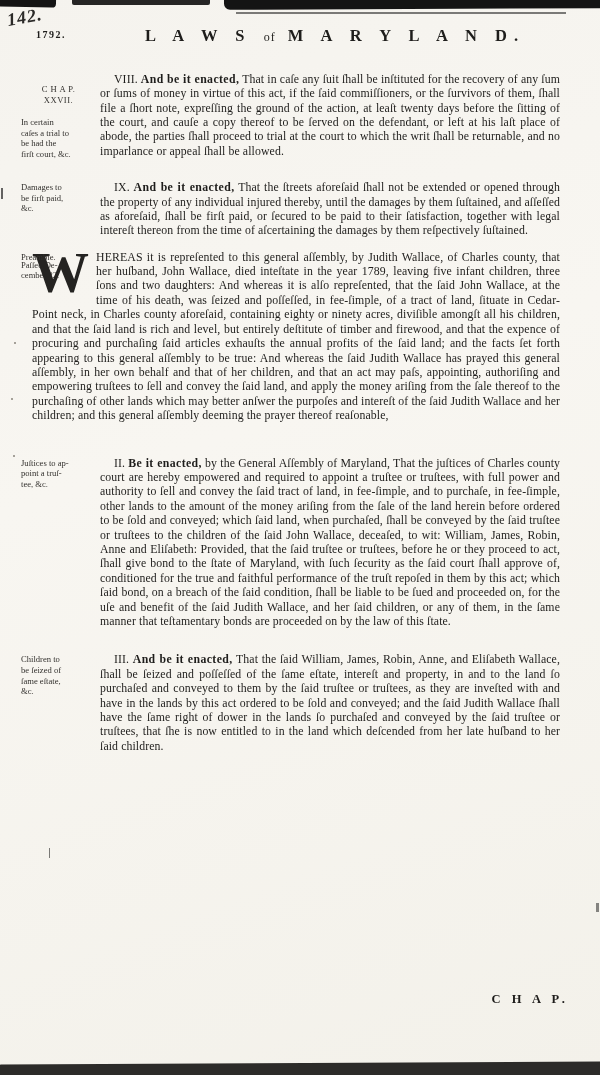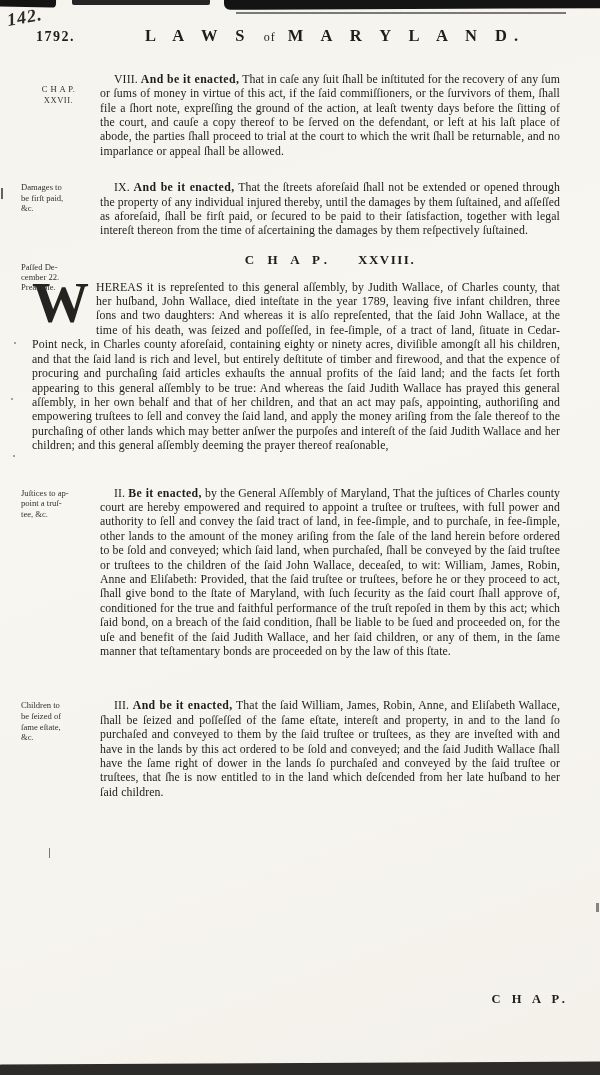--- a/index.html
+++ b/index.html
@@ -27,21 +27,21 @@
 
   
   .handwritten {
     position: absolute; left: 7px; top: 7px;
     font-style: italic; font-size: 18px; font-weight: bold;
     transform: rotate(-10deg);
     color: #2b2a28; letter-spacing: 1px;
   }
   .year {
     position: absolute; left: 36px; top: 29px;
-    font-size: 14px; letter-spacing: 1.5px; font-weight: 600;
+    font-size: 10px; letter-spacing: 1.5px; font-weight: 600;
   }
   .running-title {
     position: absolute; left: 100px; top: 26px; width: 470px;
     text-align: center; font-size: 16.5px;
   }
   .running-title .caps { letter-spacing: 7px; font-weight: 600; font-family: Liberation Serif, serif; }
   .running-title .of { letter-spacing: 1px; margin: 0 8px; font-size: 12px; }
 
   
   .content { position: absolute; left: 0; top: 60px; width: 600px; }
@@ -72,21 +72,21 @@
   }
   .chap-heading .chap-label { letter-spacing: 5px; margin-right: 26px; }
   .chap-heading .chap-num { letter-spacing: 1.5px; }
   .act-title {
     text-align: center; font-size: 15.8px; line-height: 18.5px;
     white-space: pre-line; margin-bottom: 8px;
   }
   .mb-viii { margin-bottom: 22px; }
   .mb-ix { margin-bottom: 8px; }
   .mb-preamble { margin-bottom: 33px; padding-left: 32px; }
-  .mb-ii { margin-bottom: 40px; }
+  .mb-ii { margin-bottom: 24px; }
 
   .catchword {
     position: absolute; right: 31px; top: 992px;
     font-size: 12.5px; letter-spacing: 4px; font-weight: 600;
   }
 </style>
 </head>
 <body>
 
 <div class="artifact band-top-left"></div>
@@ -108,37 +108,38 @@
   <span class="of">of</span>
   <span class="caps">M A R Y L A N D.</span>
 </div>
 
 <div class="content">
 
   <div class="section mb-viii">
     <div class="margin-note">
       <div class="margin-head">C H A P.
 XXVII.</div>
+      <div>In certain
+caſes a trial to
+be had the
+firſt court, &amp;c.</div>
     </div>
     <p class="para"><span>VIII. </span><span class="enacted">And be it enacted,</span><span> That in caſe any ſuit ſhall be inſtituted for the recovery of any ſum or ſums of money in virtue of this act, if the ſaid commiſſioners, or the ſurvivors of them, ſhall file a ſhort note, expreſſing the ground of the action, at leaſt twenty days before the ſitting of the court, and cauſe a copy thereof to be ſerved on the defendant, or left at his laſt place of abode, the parties ſhall proceed to trial at the court to which the writ ſhall be returnable, and no imparlance or appeal ſhall be allowed.</span></p>
   </div>
 
   <div class="section mb-ix">
     <div class="margin-note">Damages to
 be firſt paid,
 &amp;c.</div>
     <p class="para"><span>IX. </span><span class="enacted">And be it enacted,</span><span> That the ſtreets aforeſaid ſhall not be extended or opened through the property of any individual injured thereby, until the damages by them ſuſtained, and aſſeſſed as aforeſaid, ſhall be firſt paid, or ſecured to be paid to their ſatisfaction, together with legal intereſt thereon from the time of aſcertaining the damages by them reſpectively ſuſtained.</span></p>
   </div>
 
   <div class="section">
     <div class="margin-note" style="top:10px;">Paſſed De-
 cember 22.</div>
-    <div class="chap-heading">
-      <span class="chap-label">C H A P.</span><span class="chap-num">XXVIII.</span>
-    </div>
   </div>
 
   <div class="section mb-preamble">
     <div class="margin-note">Preamble.</div>
     <p class="para no-indent"><span class="dropcap">W</span><span>HEREAS</span><span> it is repreſented to this general aſſembly, by Judith Wallace, of Charles county, that her huſband, John Wallace, died inteſtate in the year 1789, leaving five infant children, three ſons and two daughters: And whereas it is alſo repreſented, that the ſaid John Wallace, at the time of his death, was ſeized and poſſeſſed, in fee-ſimple, of a tract of land, ſituate in Cedar-Point neck, in Charles county aforeſaid, containing eighty or ninety acres, diviſible amongſt all his children, and that the ſaid land is rich and level, but entirely deſtitute of timber and firewood, and that the expence of procuring and purchaſing ſaid articles exhauſts the annual profits of the ſaid land; and the facts ſet forth appearing to this general aſſembly to be true: And whereas the ſaid Judith Wallace has prayed this general aſſembly, in her own behalf and that of her children, and that an act may paſs, appointing, authoriſing and empowering truſtees to ſell and convey the ſaid land, and apply the money ariſing from the ſale thereof to the purchaſing of other lands which may better anſwer the purpoſes and intereſt of the ſaid Judith Wallace and her children; and this general aſſembly deeming the prayer thereof reaſonable,</span></p>
   </div>
 
   <div class="section mb-ii">
     <div class="margin-note">Juſtices to ap-
 point a truſ-

